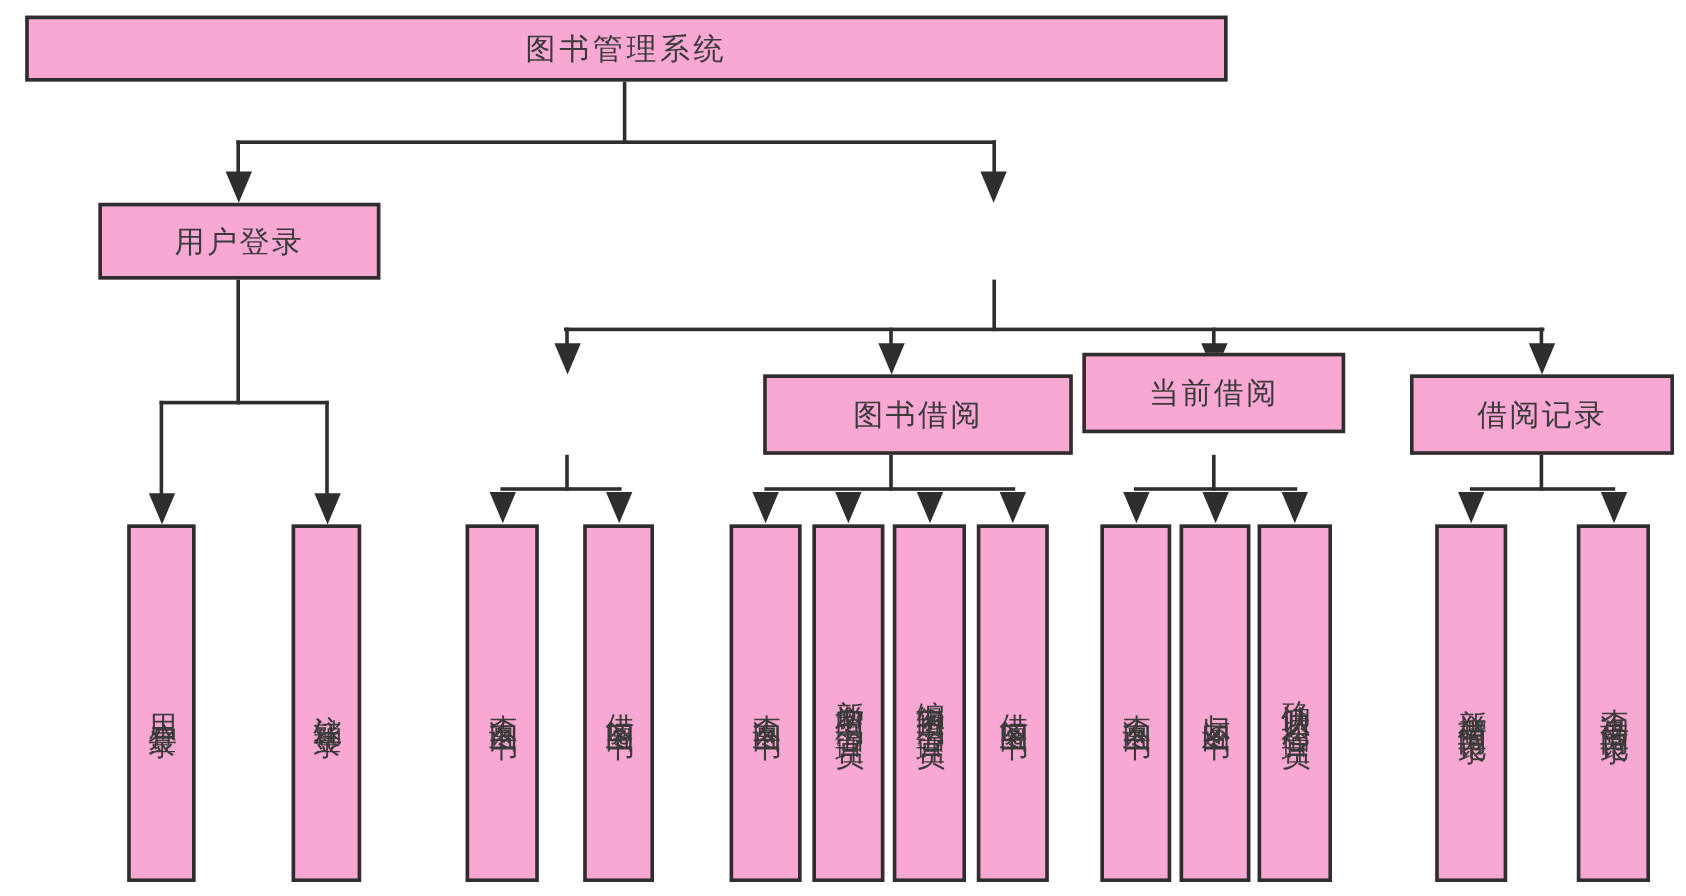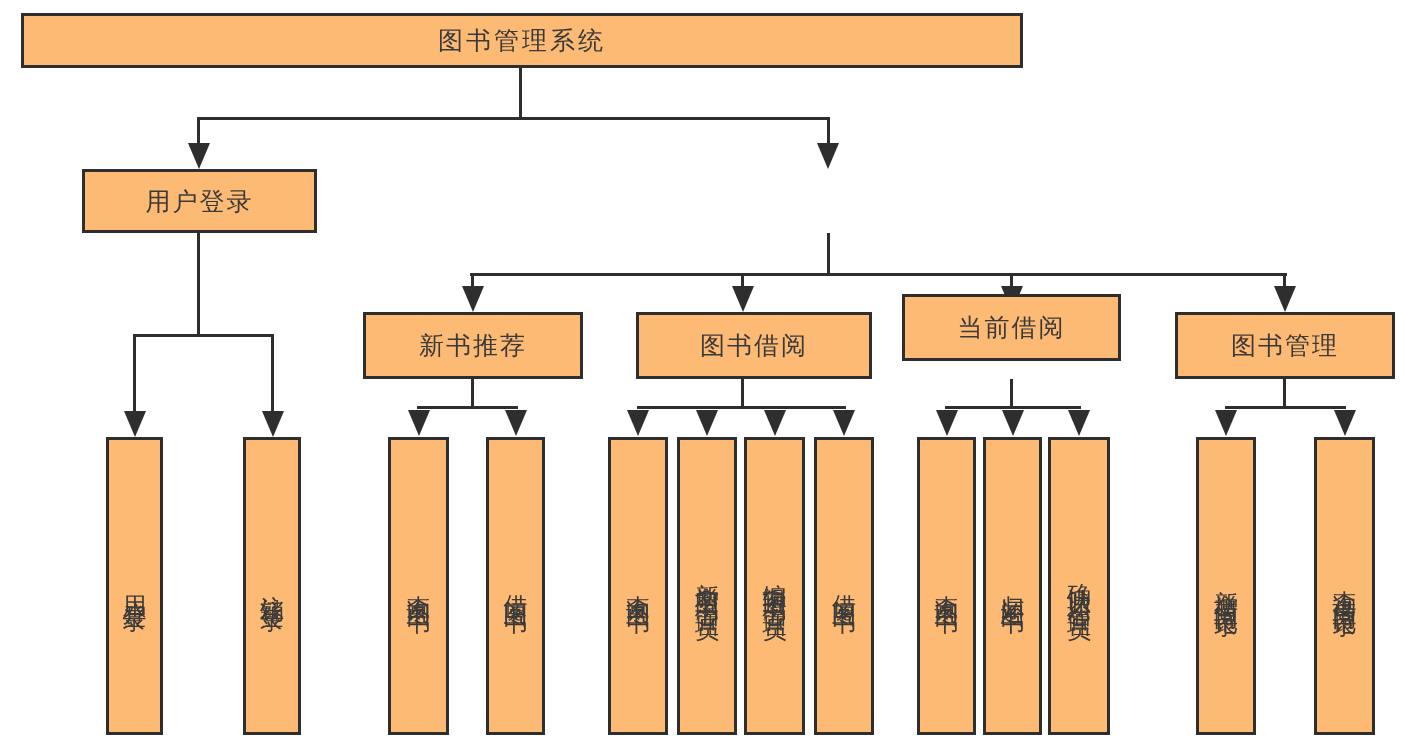--- a/index.html
+++ b/index.html
@@ -6,21 +6,21 @@
   .canvas{
     position:relative;
     width:1405px;height:747px;
     background:#fff;
     font-family:"Liberation Sans", sans-serif;
     overflow:hidden;
   }
   .box{
     position:absolute;
     border:3px solid var(--line,#2e2e2e);
-    background:#fdba74;
+    background:#f9a8d4;
     box-sizing:border-box;
     display:flex;align-items:center;justify-content:center;
     color:var(--text,#3a3a3a);
   }
   .hlabel{
     font-size:25px;
     letter-spacing:2px;
     white-space:nowrap;
     color:var(--text,#3a3a3a);
   }
@@ -108,31 +108,28 @@
   <div class="arrow" style="left:1334px;top:410px"></div>
 
   <div class="box root-box" style="left:21px;top:13px;width:1002px;height:55px">
     <span class="hlabel">图书管理系统</span>
   </div>
 
   <div class="box" style="left:82px;top:169px;width:235px;height:64px">
     <span class="hlabel">用户登录</span>
   </div>
 
-  <div class="box" style="left:363px;top:312px;width:220px;height:67px">
-    <span class="hlabel">新书推荐</span>
-  </div>
-  <div class="box" style="left:636px;top:312px;width:236px;height:67px">
+  <div class="box" style="left:636px;top:312px;width:258px;height:67px">
     <span class="hlabel">图书借阅</span>
   </div>
   <div class="box" style="left:902px;top:294px;width:219px;height:67px">
     <span class="hlabel">当前借阅</span>
   </div>
   <div class="box" style="left:1175px;top:312px;width:220px;height:67px">
-    <span class="hlabel">图书管理</span>
+    <span class="hlabel">借阅记录</span>
   </div>
 
   <div class="box tall" style="left:106px;width:57px">
     <span class="vtext">用户登录</span>
   </div>
   <div class="box tall" style="left:243px;width:58px">
     <span class="vtext">注销登录</span>
   </div>
 
   <div class="box tall" style="left:388px;width:61px">

